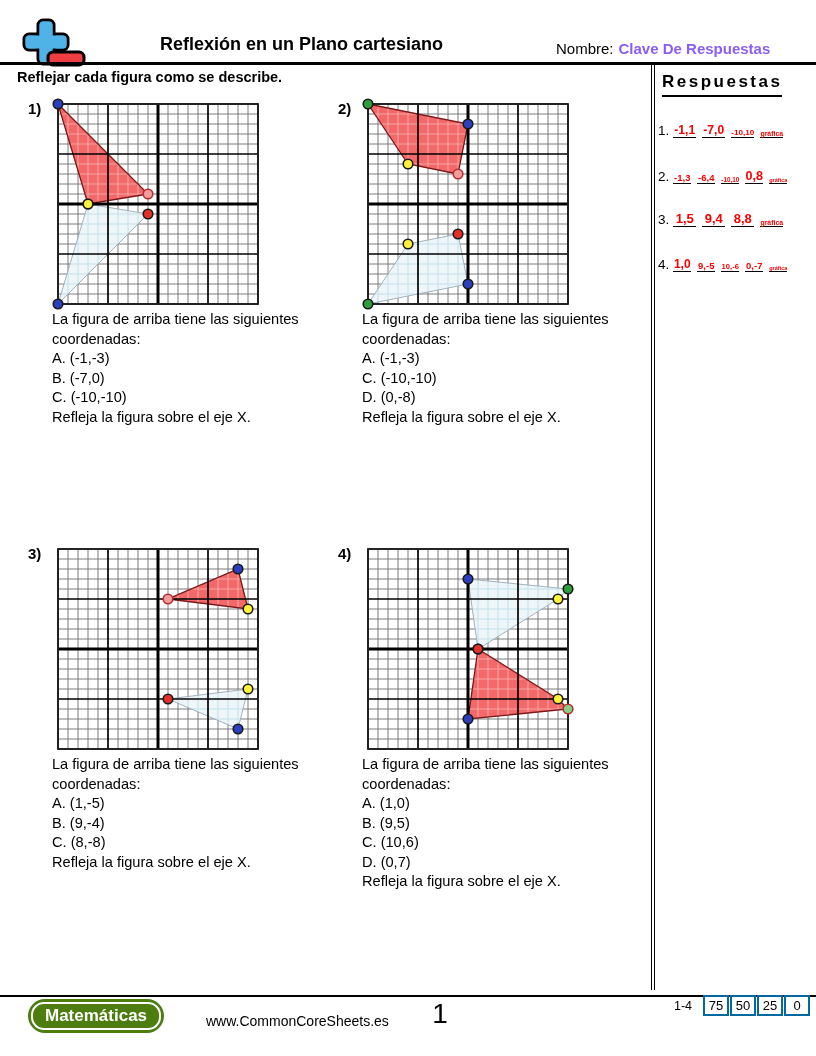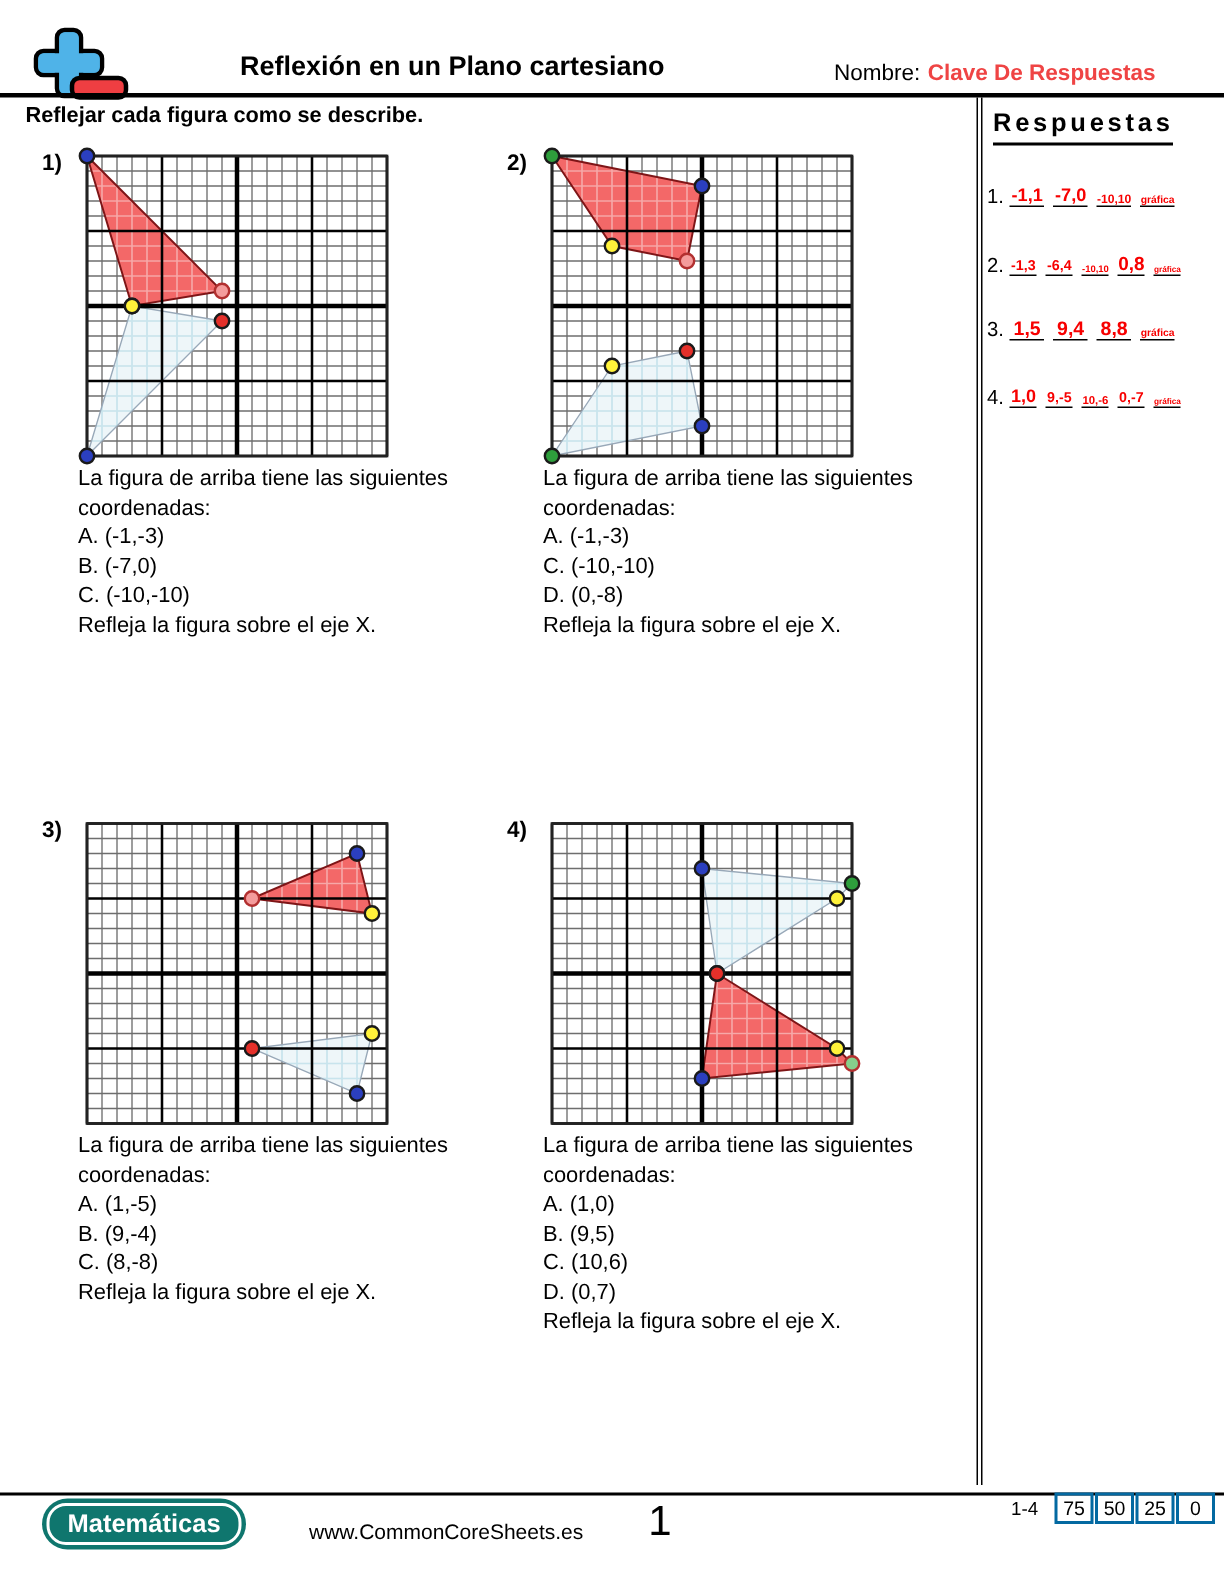--- a/index.html
+++ b/index.html
@@ -5,41 +5,41 @@
   html,body{margin:0;padding:0;}
   body{
     width:816px;height:1056px;position:relative;background:#fff;
     font-family:"Liberation Sans",sans-serif;color:#000;overflow:hidden;
   }
   
   #logo{position:absolute;left:14px;top:6px;}
   #page-title{position:absolute;left:160px;top:34px;width:350px;text-align:left;
     font-size:18px;font-weight:bold;}
   #name-area{position:absolute;left:556px;top:40px;font-size:15px;white-space:nowrap;}
-  #name-value{color:#ef4444;font-weight:bold;margin-left:5px;}
+  #name-value{color:#8b5cf6;font-weight:bold;margin-left:5px;}
   #header-rule{position:absolute;left:0;top:62px;width:816px;height:3px;background:#000;}
   #instruction{position:absolute;left:17px;top:69px;font-size:14.5px;font-weight:bold;}
   
   .problem{position:absolute;width:320px;height:440px;}
   .pnum{position:absolute;left:0;top:4px;font-size:15px;font-weight:bold;}
   .gridsvg{position:absolute;left:30px;top:8px;overflow:visible;}
   .ptext{position:absolute;left:24px;top:214px;width:295px;font-size:14.6px;line-height:19.5px;}
   
   #divider{position:absolute;left:651px;top:65px;height:925px;width:2px;
     border-left:1.5px solid #000;border-right:1.5px solid #000;}
   #answers-title{position:absolute;left:662px;top:72px;font-size:17px;font-weight:bold;
     letter-spacing:2.5px;border-bottom:2.5px solid #000;padding-bottom:3px;}
   .ansrow{position:absolute;left:658px;width:154px;display:flex;align-items:flex-end;}
   .ansnum{font-size:13.5px;margin-right:4px;}
   .ansslot{border-bottom:1.6px solid #000;height:16px;display:flex;align-items:flex-end;
     justify-content:center;margin-right:6px;color:#f70000;font-weight:bold;
     white-space:nowrap;overflow:visible;}
   
   #footer-rule{position:absolute;left:0;top:995px;width:816px;height:2px;background:#000;}
-  #brand-badge{position:absolute;left:28px;top:999px;background:#0f766e;border-radius:17px;padding:3px;}
+  #brand-badge{position:absolute;left:28px;top:999px;background:#4d7c0f;border-radius:17px;padding:3px;}
   #brand-badge .inner{border:2px solid #fff;border-radius:13px;padding:2px 12px;
     color:#fff;font-weight:bold;font-size:17px;}
   #site-url{position:absolute;left:180px;top:1013px;font-size:14px;margin-left:26px;}
   #page-number{position:absolute;left:400px;top:998px;width:80px;text-align:center;font-size:28px;}
   #score-range{position:absolute;left:674px;top:999px;font-size:12.5px;}
   #score-table{position:absolute;left:703px;top:995px;display:flex;}
   .scorecell{width:22px;height:17px;border:2px solid #0369a1;margin-right:1px;
     display:flex;align-items:center;justify-content:center;font-size:13px;}
 </style>
 </head>

